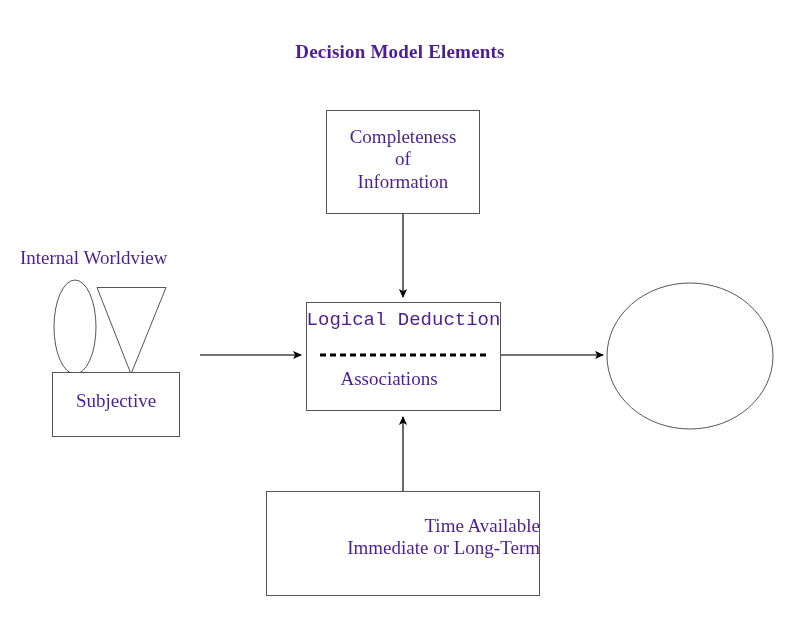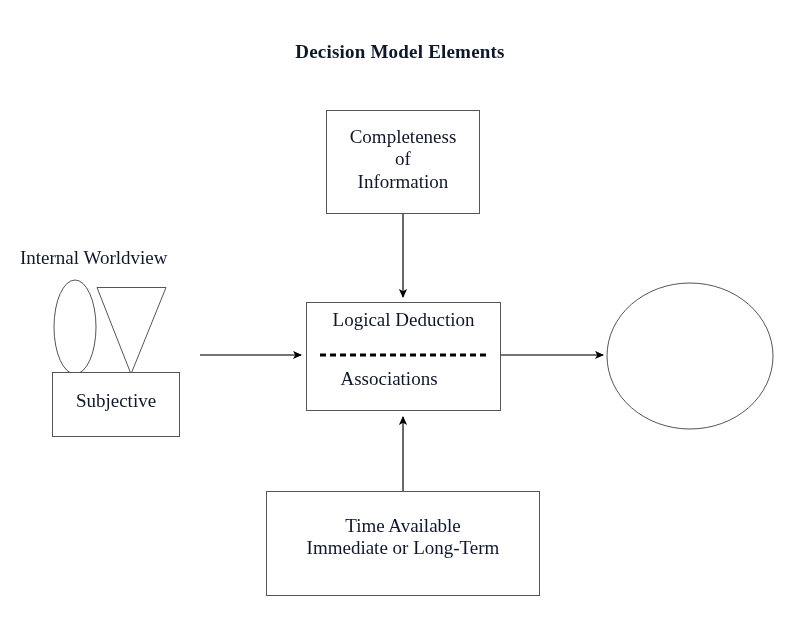--- a/index.html
+++ b/index.html
@@ -20,21 +20,21 @@
     position: absolute;
     left: 0;
     top: 0;
     width: 800px;
     height: 626px;
   }
   .lbl {
     position: absolute;
     text-align: center;
     line-height: 1.18;
-    color: #0f172a;
+    color: #4c1d95;
     white-space: pre;
     pointer-events: none;
   }
   #page-title {
     left: 0;
     top: 41px;
     width: 800px;
     font-size: 19px;
     font-weight: bold;
     letter-spacing: 0.2px;
@@ -44,32 +44,34 @@
     top: 114px;
     width: 154px;
     font-size: 19px;
     margin-top: 12px;
   }
   #node-logic-label-top {
     left: 306px;
     top: 309px;
     width: 195px;
     font-size: 19px;
+    font-family: Liberation Mono, monospace;
   }
   #node-logic-label-bottom {
     left: 306px;
     top: 368px;
     width: 166px;
     font-size: 19px;
   }
   #node-time-label {
     left: 266px;
     top: 515px;
     width: 274px;
     font-size: 19px;
+    text-align: right;
   }
   #node-choice-label {
     left: 608px;
     top: 323px;
     width: 166px;
     font-size: 19px;
   }
   #node-subjective-label {
     left: 52px;
     top: 390px;

